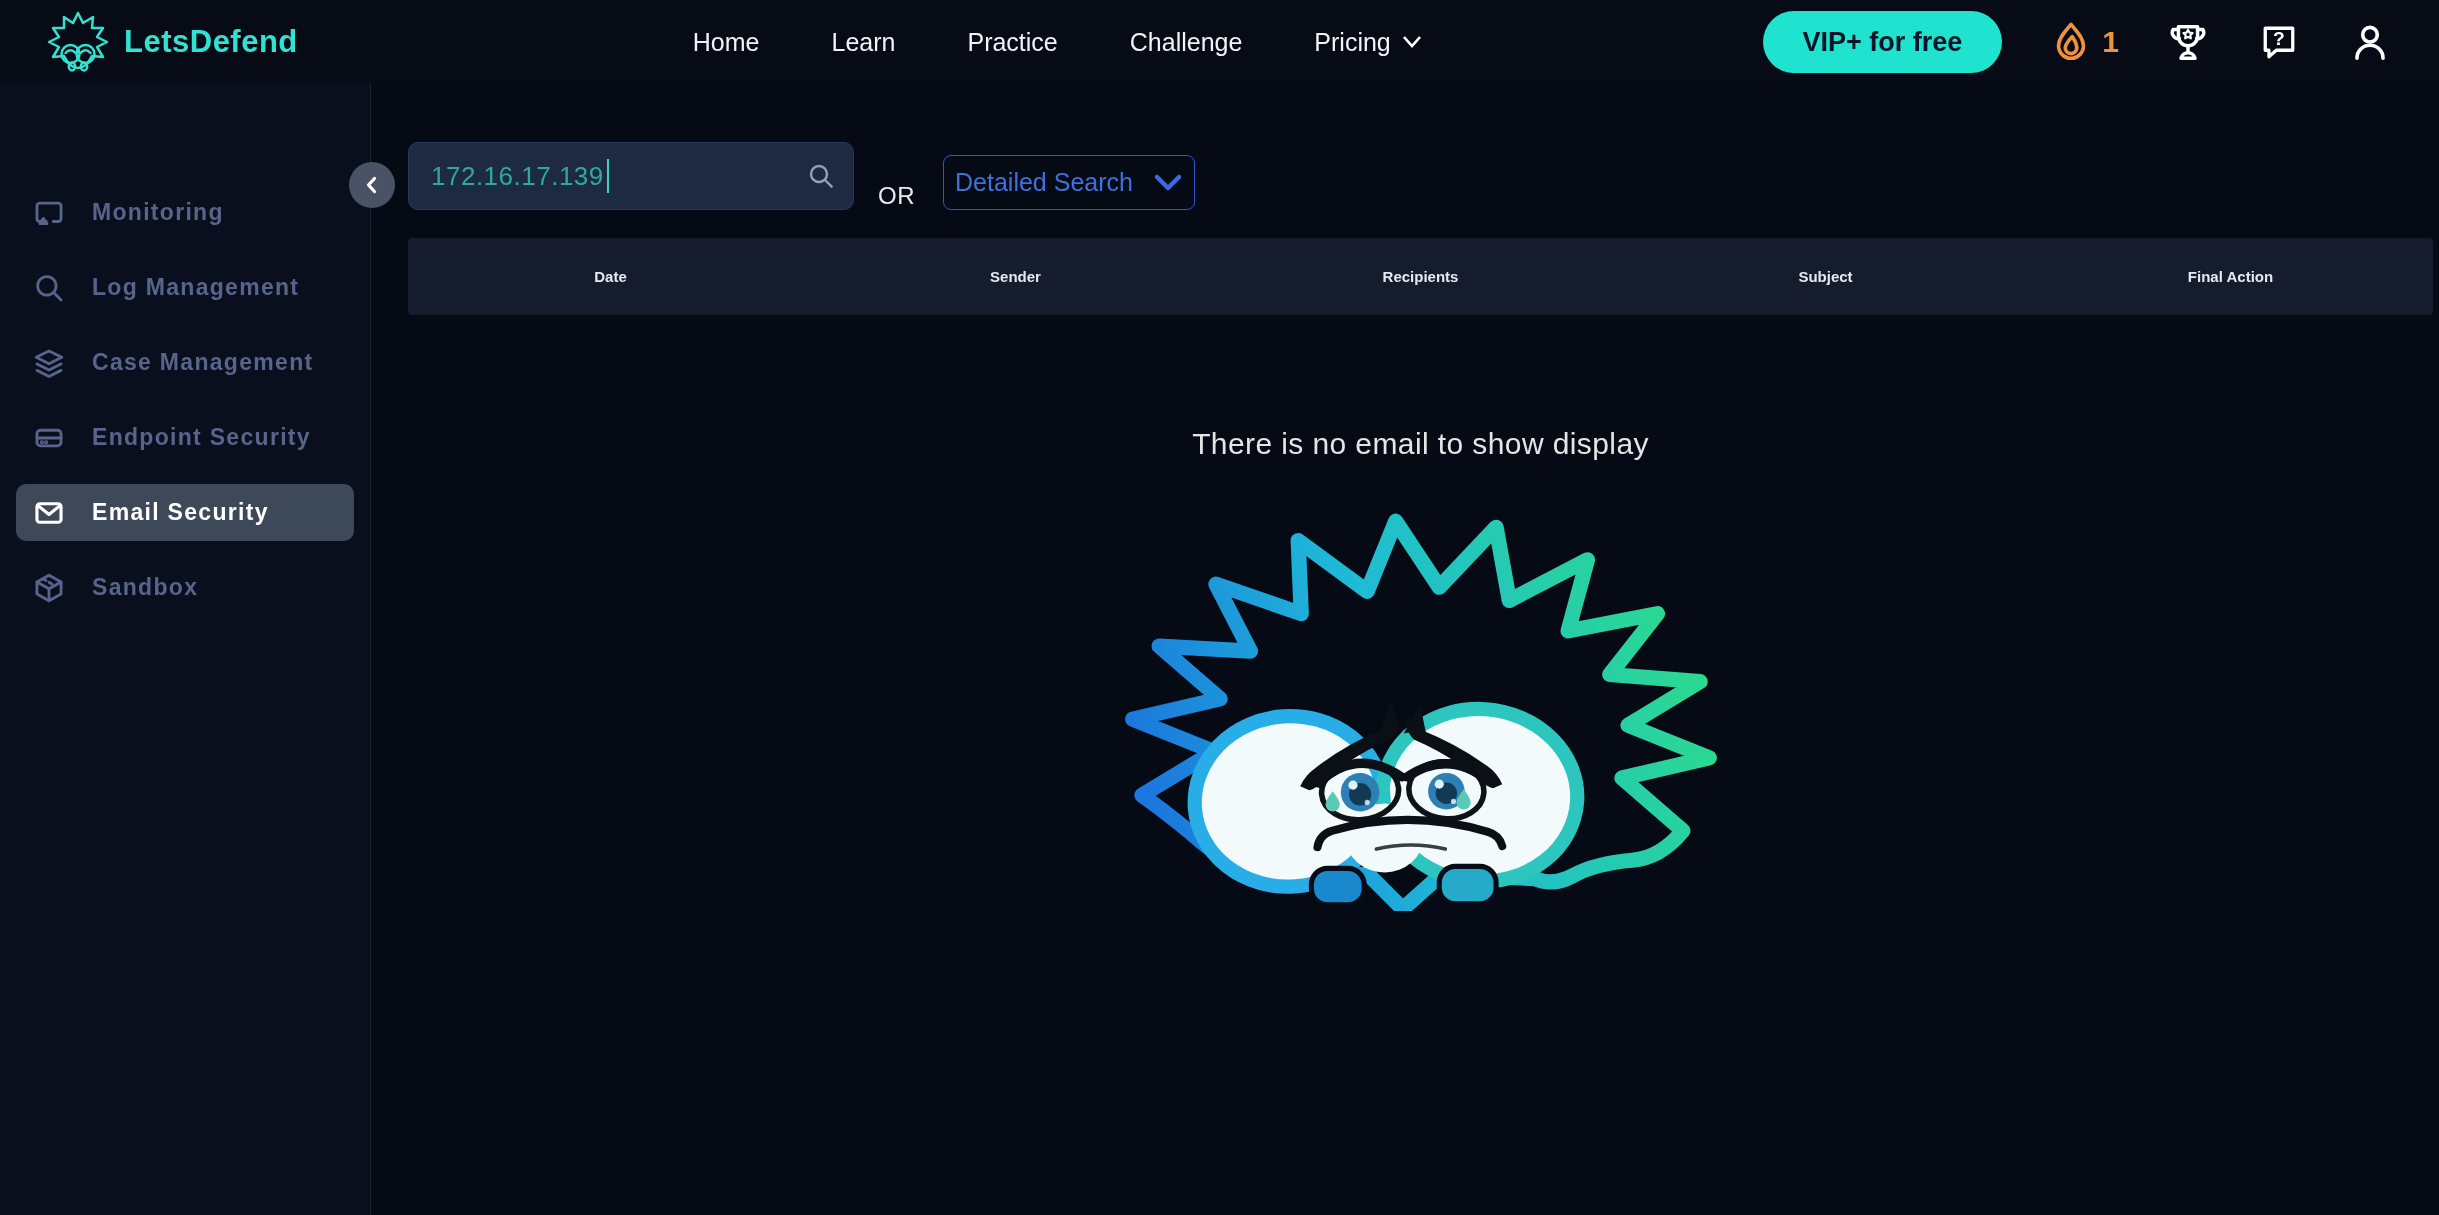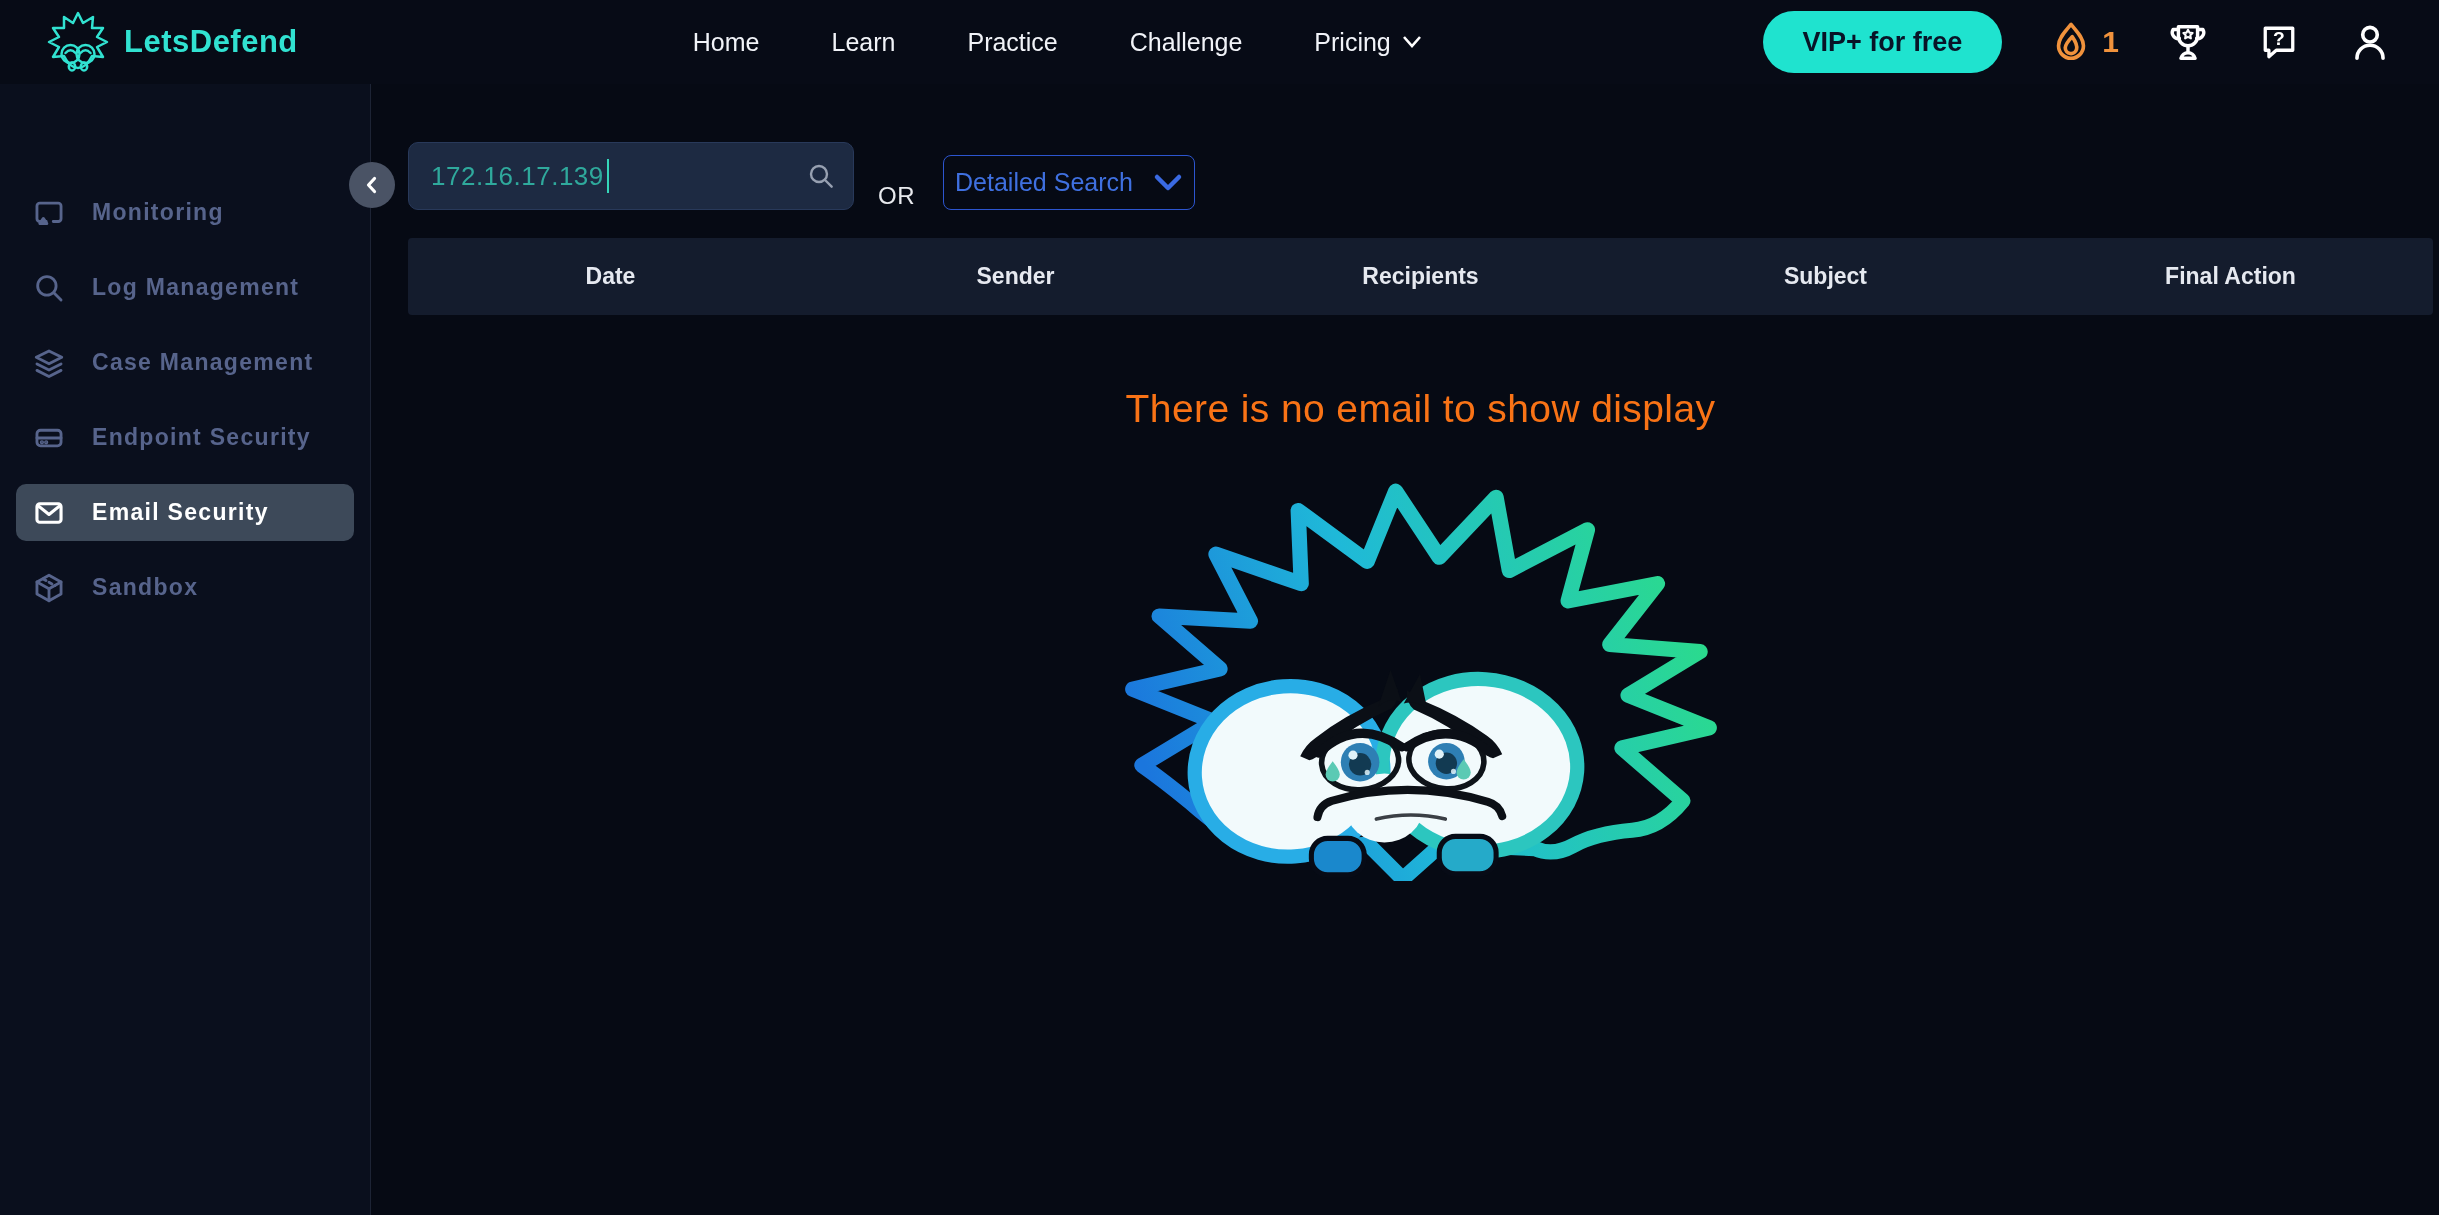--- a/index.html
+++ b/index.html
@@ -65,24 +65,24 @@
     width:252px; height:55px; background:transparent;
     border:1.5px solid #2c55cf; border-radius:8px; color:#3f70e0;
     font-size:25px; font-family:inherit; display:flex; align-items:center;
     justify-content:center; gap:20px; cursor:pointer;
   }
 
   .table-header {
     margin-top:28px; height:77px; background:#141c2d; border-radius:4px;
     display:flex; align-items:center;
   }
-  .th-cell { flex:1; text-align:center; font-size:23px; font-weight:700; color:#e6e9f0; }
+  .th-cell { flex:1; text-align:center; font-size:15px; font-weight:700; color:#e6e9f0; }
 
   .empty-state { text-align:center; }
-  .empty-title { margin-top:72px; font-size:39px; font-weight:400; color:#f97316; letter-spacing:.4px; }
+  .empty-title { margin-top:112px; font-size:30px; font-weight:400; color:#e5e5e5; letter-spacing:.4px; }
   .mascot { margin:44px auto 0; }
 </style>
 </head>
 <body>
 
 <header class="navbar">
   <div class="brand">
     <span>
       <svg width="64" height="64" viewBox="0 0 64 64" fill="none" stroke="#31e2d1" stroke-width="2.5" stroke-linejoin="round" stroke-linecap="round">
         <path d="M32 3 L37 13 L47 7 L46 18 L57 18 L51 27 L61 32 L51 37 L57 47 L46 46 Q40 58 32 58 Q24 58 18 46 L7 47 L13 37 L3 32 L13 27 L7 18 L18 18 L18 7 L27 13 Z"></path>

